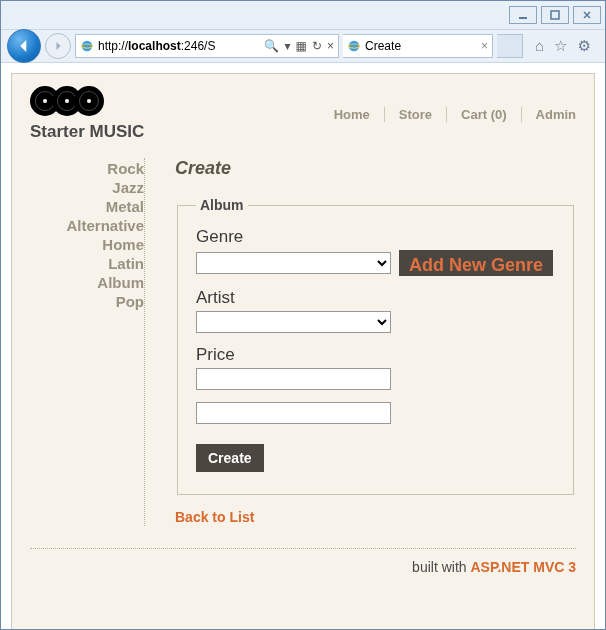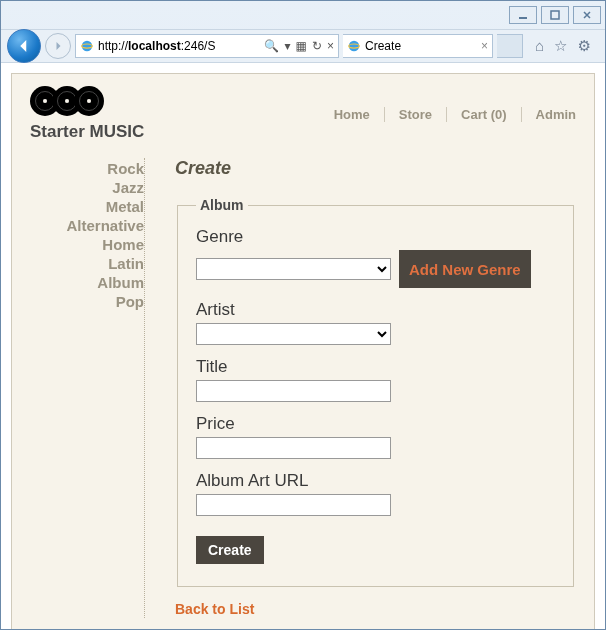--- a/index.html
+++ b/index.html
@@ -170,24 +170,24 @@
     height: 22px;
   }
   .sel-wide { width: 195px; }
   .inp { width: 195px; }
   .genre-row { display: flex; align-items: center; gap: 8px;}
   .add-genre-btn {
     background: #4b463f;
     color: #e07040;
     border: none;
     font-weight: bold;
-    font-size: 15px;
+    font-size: 18px;
     padding: 5px 10px;
     cursor: pointer;
-    height: 38px;
+    height: 26px;
   }
   .create-btn {
     background: #4b463f;
     color: #fff;
     border: none;
     font-weight: bold;
     font-size: 14px;
     padding: 6px 12px;
     cursor: pointer;
     margin-top: 8px;
@@ -325,32 +325,27 @@
                 <select class="sel-wide"></select>
                 <button class="add-genre-btn">Add New Genre</button>
               </div>
             </div>
 
             <div class="field">
               <label>Artist</label>
               <select class="sel-wide"></select>
             </div>
 
-            <div class="field">
-              <label>Title</label>
-              <input type="text" class="inp" style="">
-            </div>
 
             <div class="field">
               <label>Price</label>
               <input type="text" class="inp" style="">
             </div>
 
             <div class="field">
-              <label>Album Art URL</label>
               <input type="text" class="inp" style="">
             </div>
 
             <button class="create-btn">Create</button>
           </fieldset>
 
           <a class="back-link">Back to List</a>
         </div>
       </div>
 

